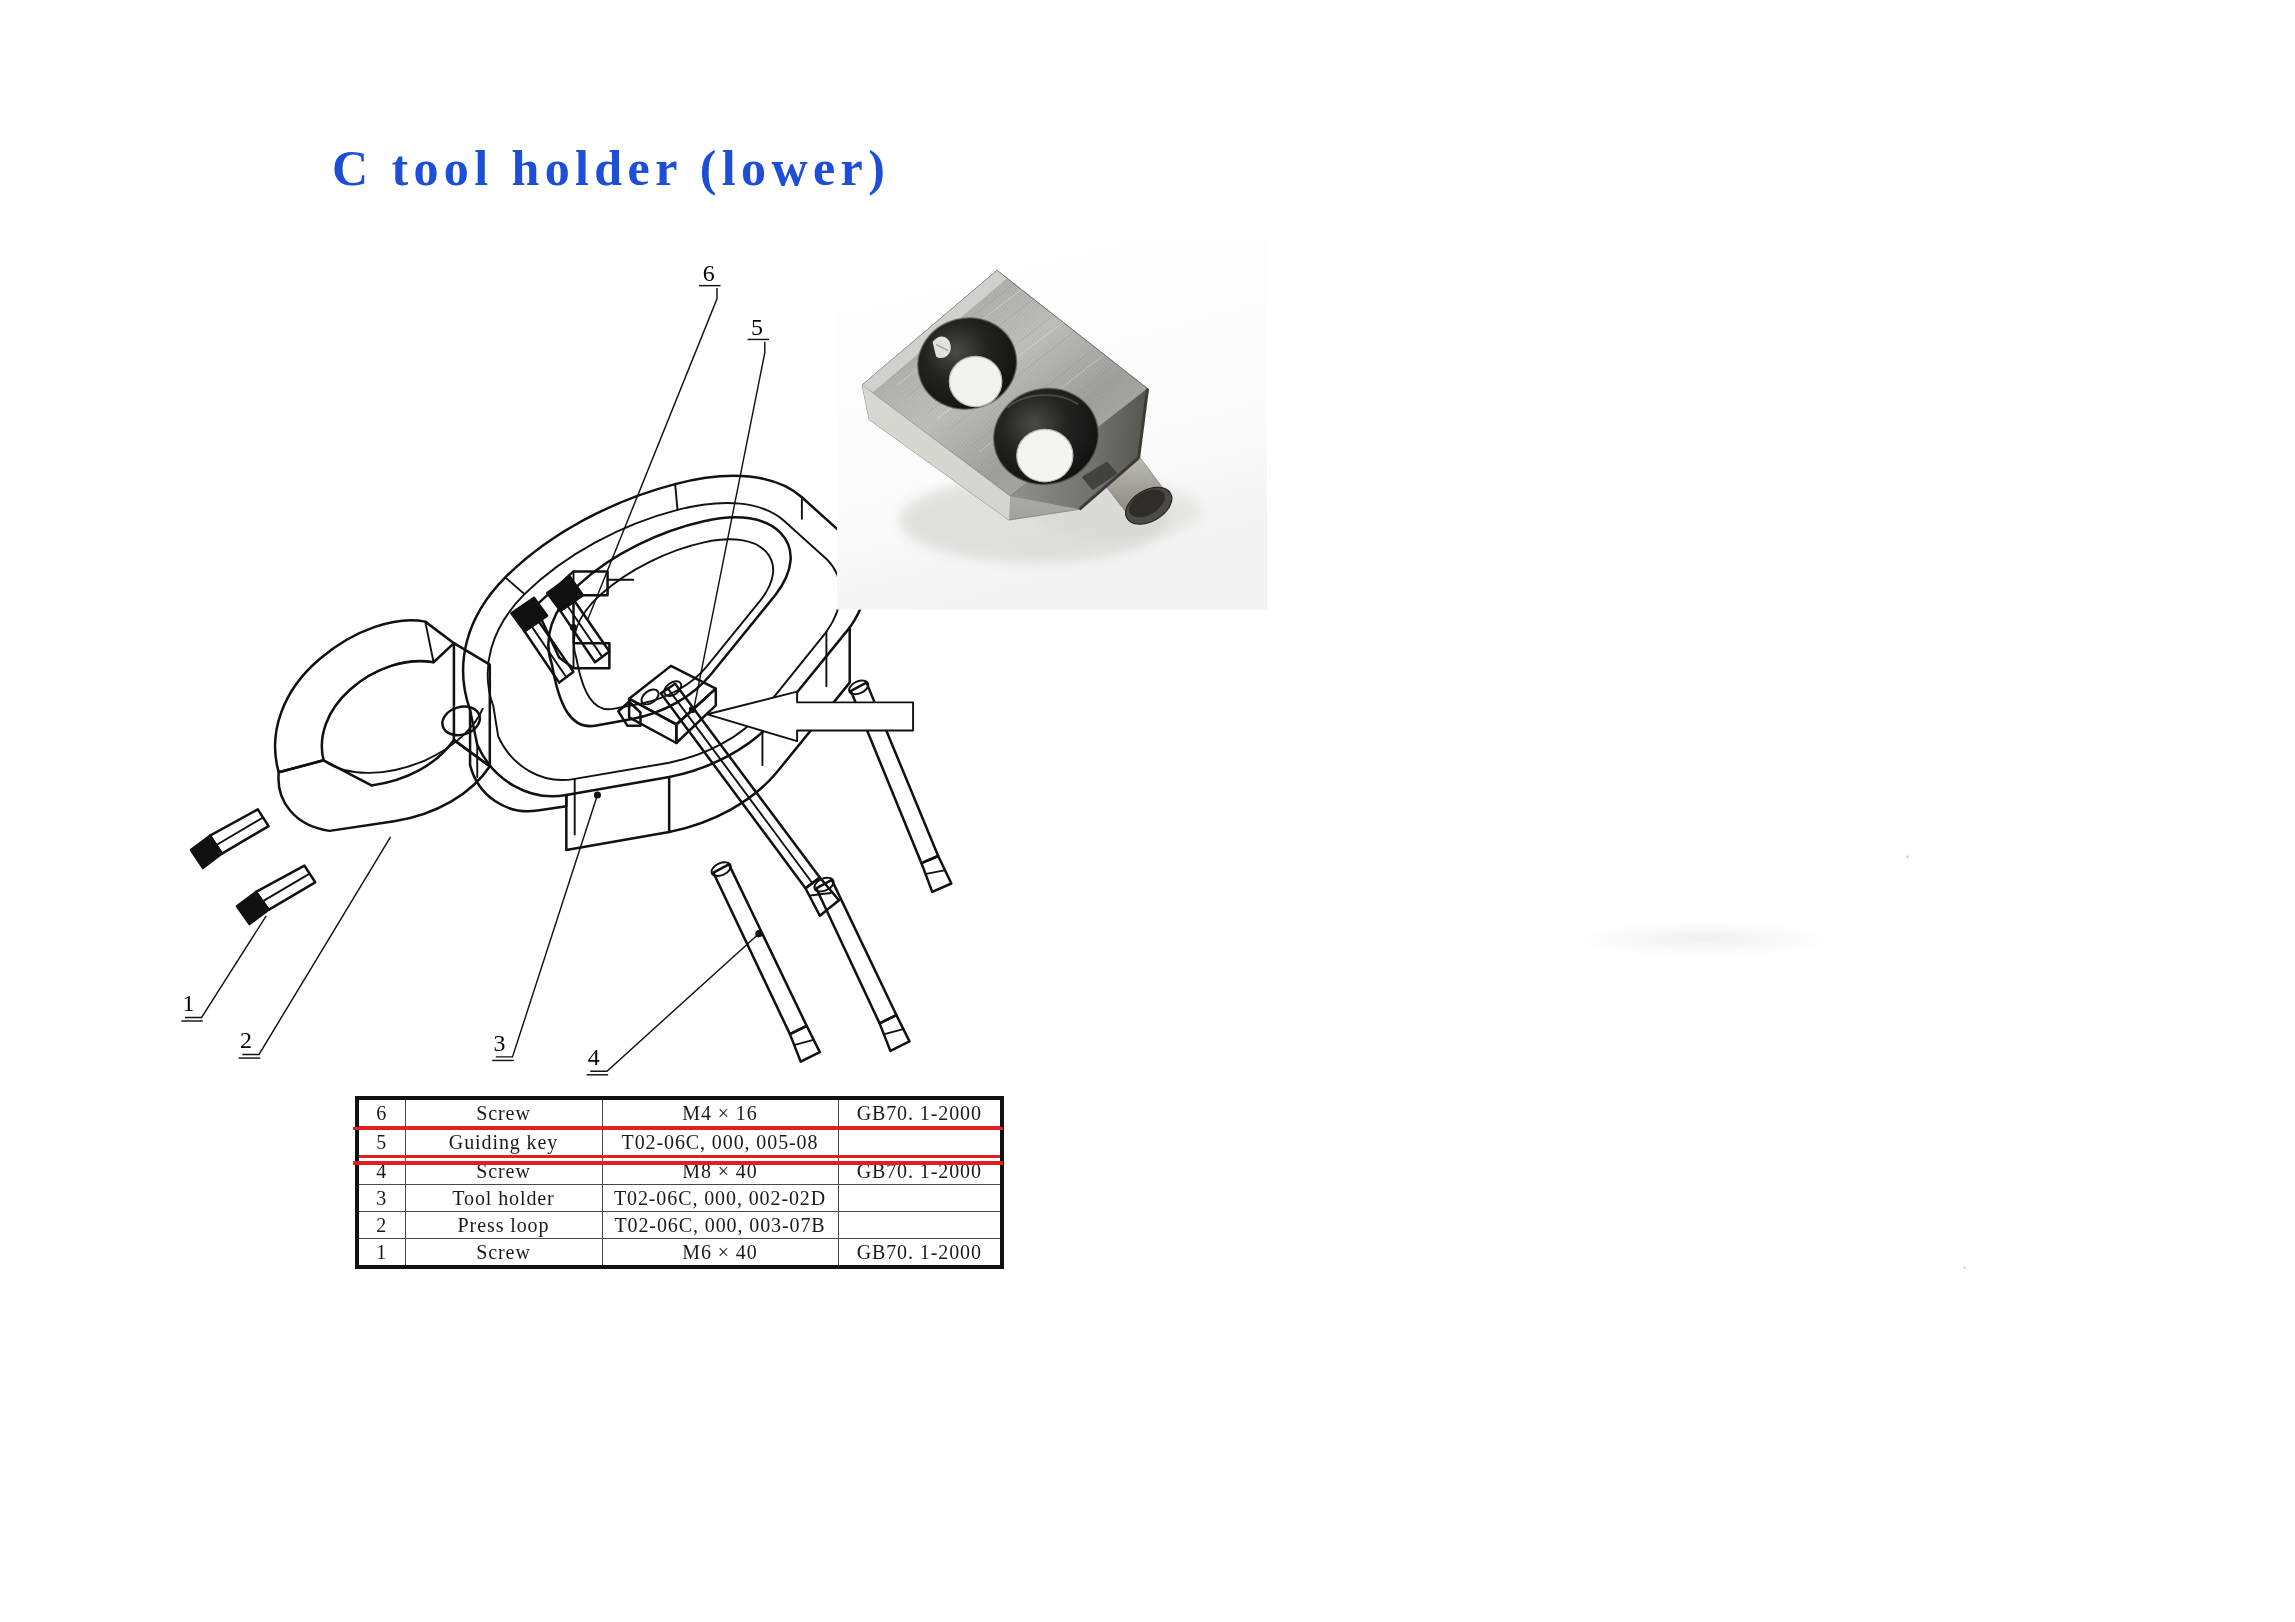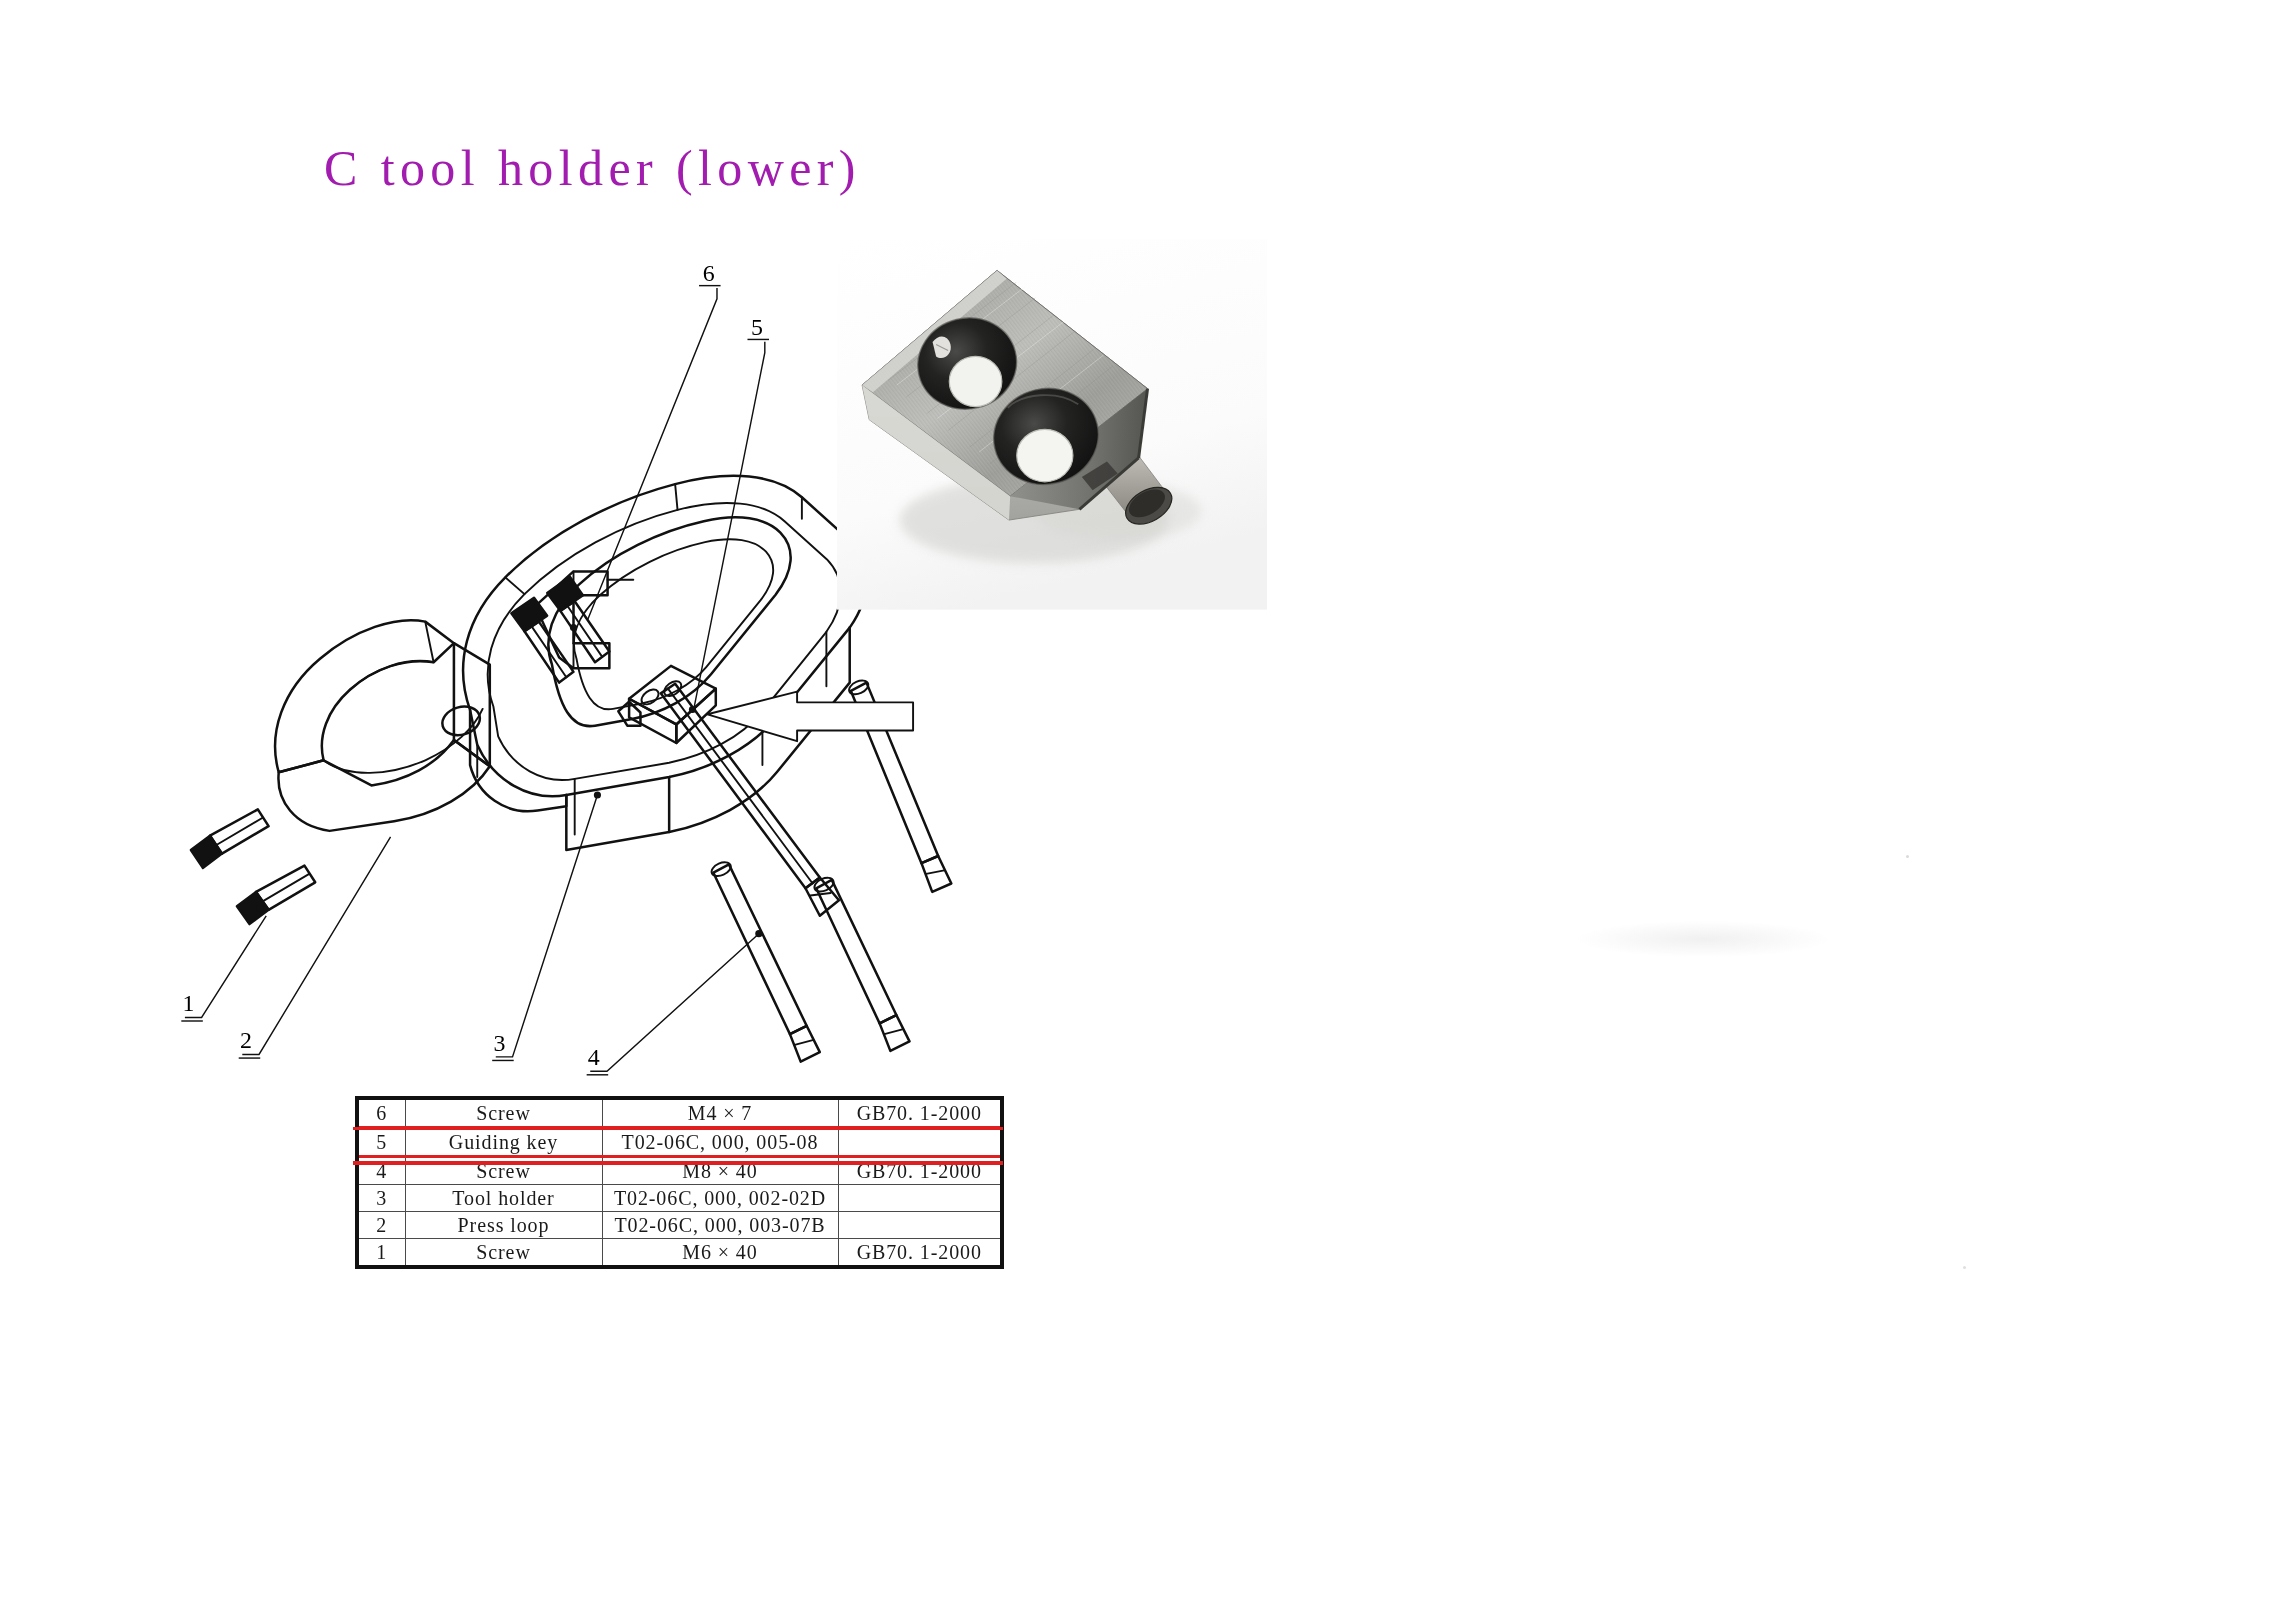--- a/index.html
+++ b/index.html
@@ -13,28 +13,28 @@
     height: 1623px;
     position: relative;
     overflow: hidden;
     font-family: "Liberation Serif", "DejaVu Serif", serif;
     color: #000000;
   }
 
   
   #page-title {
     position: absolute;
-    left: 324px;
+    left: 332px;
     top: 139px;
     font-family: "Liberation Serif", "DejaVu Serif", serif;
     font-size: 50px;
     letter-spacing: 5.4px;
     white-space: nowrap;
-    color: #a21caf;
-    font-weight: 400;
+    color: #1d4ed8;
+    font-weight: 700;
   }
 
   
   #exploded-view {
     position: absolute;
     left: 155px;
     top: 239px;
     width: 837px;
     height: 837px;
   }
@@ -467,21 +467,21 @@
     <colgroup>
       <col class="c-item">
         <col class="c-name">
         <col class="c-spec">
         <col class="c-std">
     </colgroup>
     <tbody>
       <tr>
         <td>6</td>
         <td>Screw</td>
-        <td>M4 × 7</td>
+        <td>M4 × 16</td>
         <td>GB70. 1-2000</td>
       </tr>
       <tr class="sep-above sep-below">
         <td>5</td>
         <td>Guiding key</td>
         <td>T02-06C, 000, 005-08</td>
         <td></td>
       </tr>
       <tr>
         <td>4</td>

